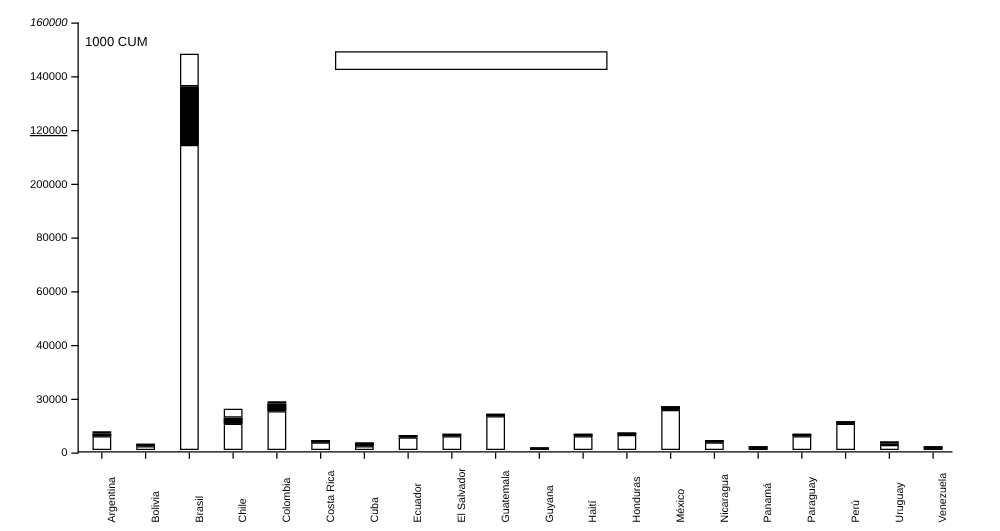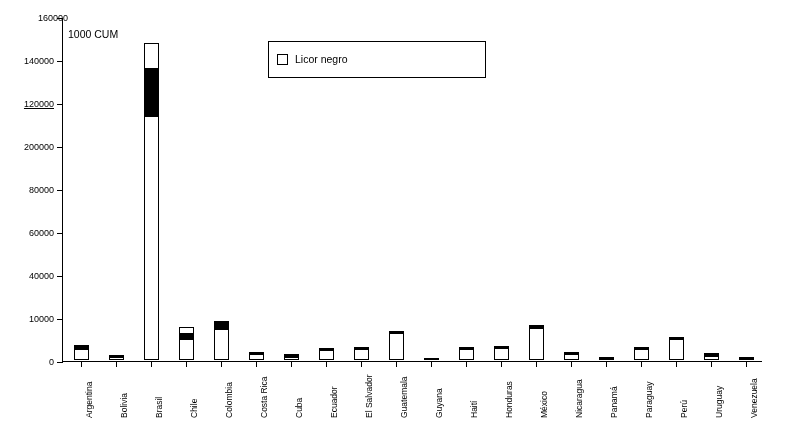--- a/index.html
+++ b/index.html
@@ -138,28 +138,28 @@
 </style>
 </head>
 <body>
 
 <div id="chart-root">
 
   <div class="unit-caption">1000 CUM</div>
 
   <div class="y-label-wrap" id="ylabels">
       <div class="ylab" style="top: 362px; left: 6px;">0</div>
-      <div class="ylab" style="top: 319px; left: 6px;">10000</div>
+      <div class="ylab" style="top: 319px; left: 6px;">30000</div>
       <div class="ylab" style="top: 276px; left: 6px;">40000</div>
       <div class="ylab" style="top: 233px; left: 6px;">60000</div>
       <div class="ylab" style="top: 190px; left: 6px;">80000</div>
       <div class="ylab" style="top: 147px; left: 6px;">200000</div>
       <div class="ylab" style="top: 104px; left: 6px; text-decoration: underline;">120000</div>
       <div class="ylab" style="top: 61px; left: 6px;">140000</div>
-      <div class="ylab" style="top: 18px; left: 20px;">160000</div>
+      <div class="ylab" style="top: 18px; left: 6px; font-style: italic;">160000</div>
     </div>
 
   <div class="plot-area">
     <div id="yticks">
         <div class="y-tick" style="top: 344px;"></div>
         <div class="y-tick" style="top: 301px;"></div>
         <div class="y-tick" style="top: 258px;"></div>
         <div class="y-tick" style="top: 215px;"></div>
         <div class="y-tick" style="top: 172px;"></div>
         <div class="y-tick" style="top: 129px;"></div>
@@ -296,19 +296,15 @@
       <div class="x-label" style="left: 538.5px; top: 418px;">México</div>
       <div class="x-label" style="left: 573.5px; top: 418px;">Nicaragua</div>
       <div class="x-label" style="left: 608.5px; top: 418px;">Panamá</div>
       <div class="x-label" style="left: 643.5px; top: 418px;">Paraguay</div>
       <div class="x-label" style="left: 678.5px; top: 418px;">Perú</div>
       <div class="x-label" style="left: 713.5px; top: 418px;">Uruguay</div>
       <div class="x-label" style="left: 748.5px; top: 418px;">Venezuela</div>
     </div>
 
   <div class="legend">
-    <div class="legend-row">
-      <span class="swatch white"></span>
-      <span class="legend-label">Licor negro</span>
-    </div>
   </div>
 
 </div>
 
 </body></html>

